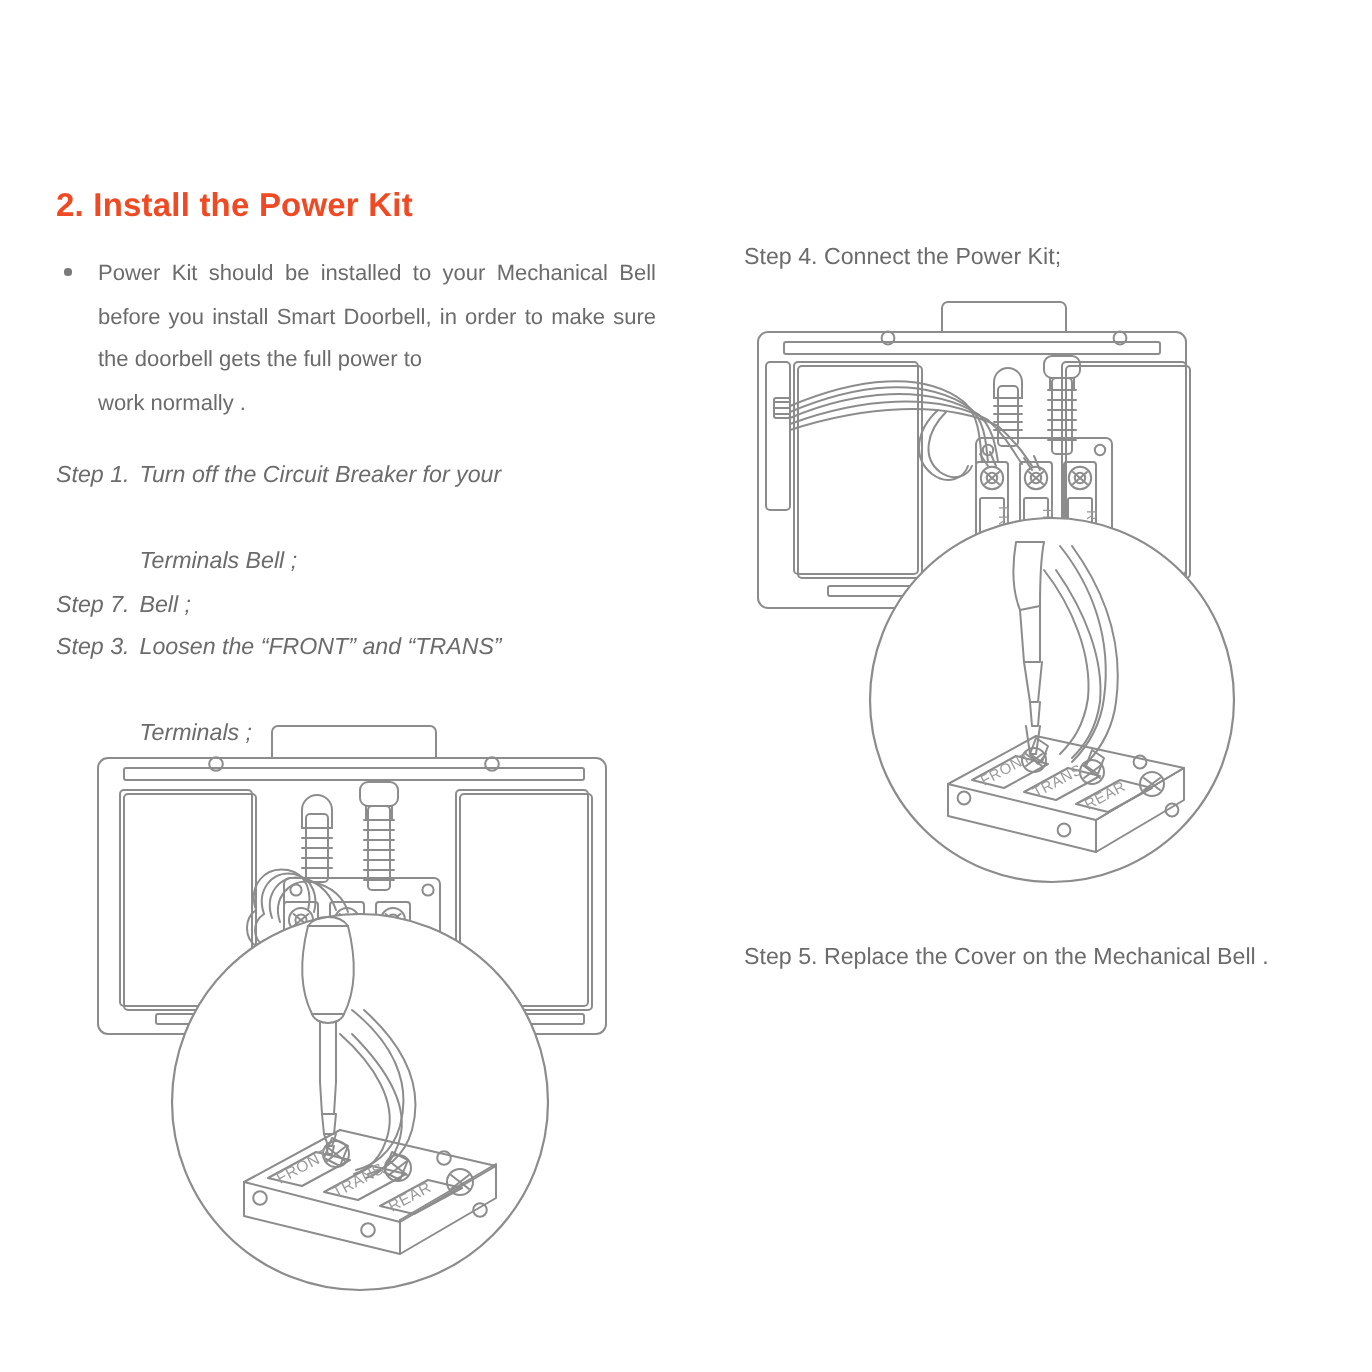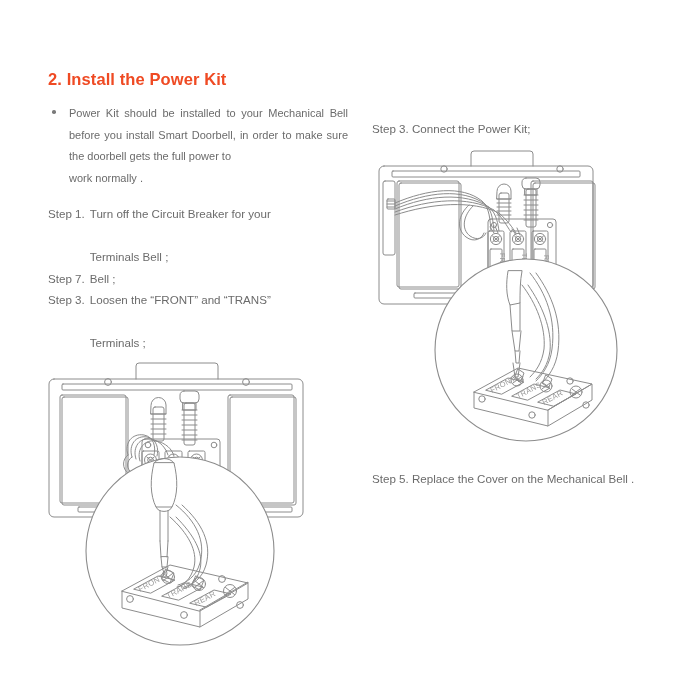--- a/index.html
+++ b/index.html
@@ -14,23 +14,22 @@
     overflow: hidden;
     font-family: "Liberation Sans", sans-serif;
     color: #6e6e6e;
     -webkit-font-smoothing: antialiased;
   }
 
   
   #left-col {
     position: absolute;
     left: 28px;
-    top: 70px;
+    top: 94px;
     width: 300px;
-    margin-left: 20px;
   }
 
   #page-title {
     font-size: 16.5px;
     font-weight: bold;
     color: #ef4a23;
     letter-spacing: 0.1px;
     margin: 0 0 15px 0;
     line-height: 1.1;
   }
@@ -57,20 +56,21 @@
     text-justify: inter-word;
   }
   .bullet-text .lastline { display: block; text-align: left; }
 
   .step-line {
     display: flex;
     font-size: 11.6px;
     line-height: 21.5px;
     color: #6b6b6b;
     margin-bottom: 0px;
+    font-style: italic;
   }
   .step-label {
     flex: 0 0 auto;
     white-space: nowrap;
     padding-right: 5px;
   }
   .step-body {
     flex: 1 1 auto;
   }
   .step-body .just {
@@ -135,21 +135,21 @@
 
   <div class="step-line">
     <span class="step-label">Step 3.</span>
     <span class="step-body">
       <span class="just">Loosen the “FRONT” and “TRANS”</span>
       <span class="step-cont">Terminals ;</span>
     </span>
   </div>
 </div>
 
-<div id="step4-text" class="right-text">Step 3. Connect the Power Kit;</div>
+<div id="step4-text" class="right-text">Step 4. Connect the Power Kit;</div>
 <div id="step5-text" class="right-text">Step 5. Replace the Cover on the Mechanical Bell .</div>
 
 <div class="figure" id="figure-top-right">
   <svg viewBox="0 0 232 305" xmlns="http://www.w3.org/2000/svg">
     <g fill="none" stroke="#8c8c8c" stroke-width="1" stroke-linejoin="round" stroke-linecap="round">
 
       <path d="M14,23 h204 a5,5 0 0 1 5,5 v128 a5,5 0 0 1 -5,5 h-204 a5,5 0 0 1 -5,-5 v-128 a5,5 0 0 1 5,-5 z"></path>
 
       <path d="M101,23 v-12 a3,3 0 0 1 3,-3 h56 a3,3 0 0 1 3,3 v12"></path>
 

